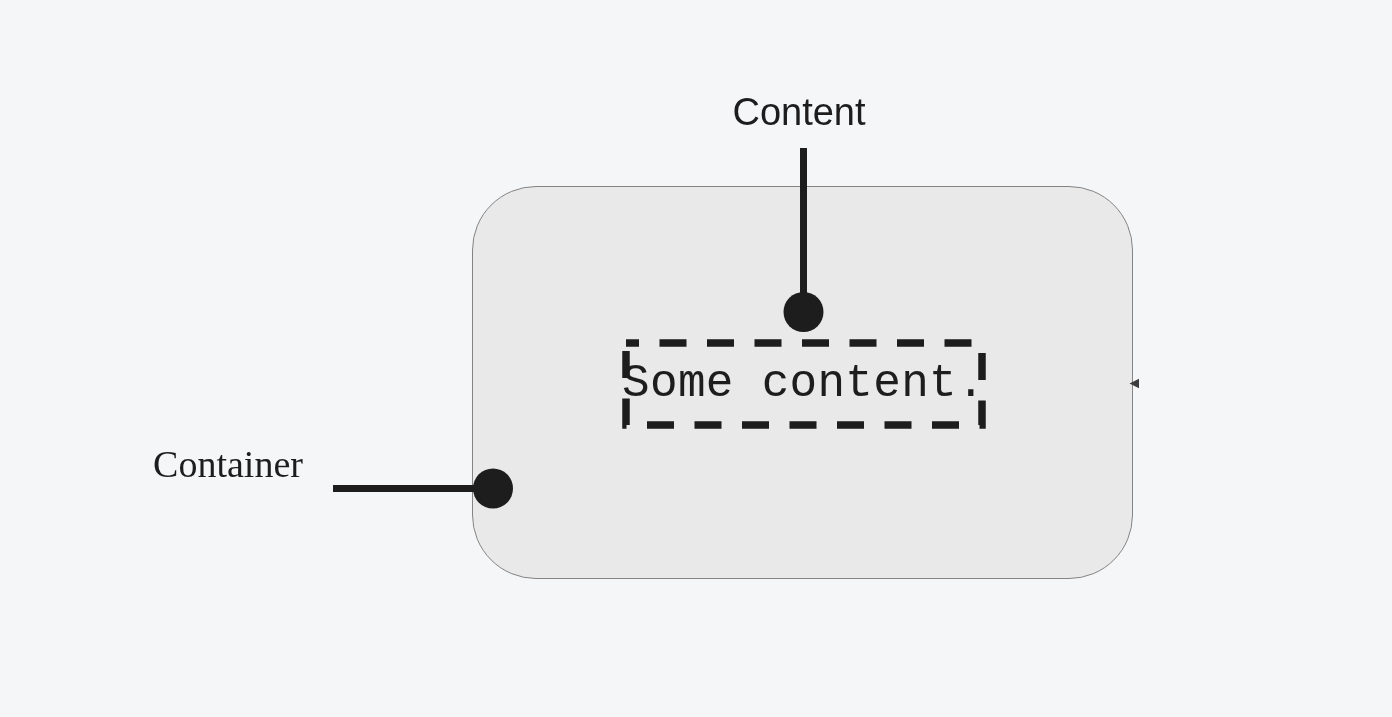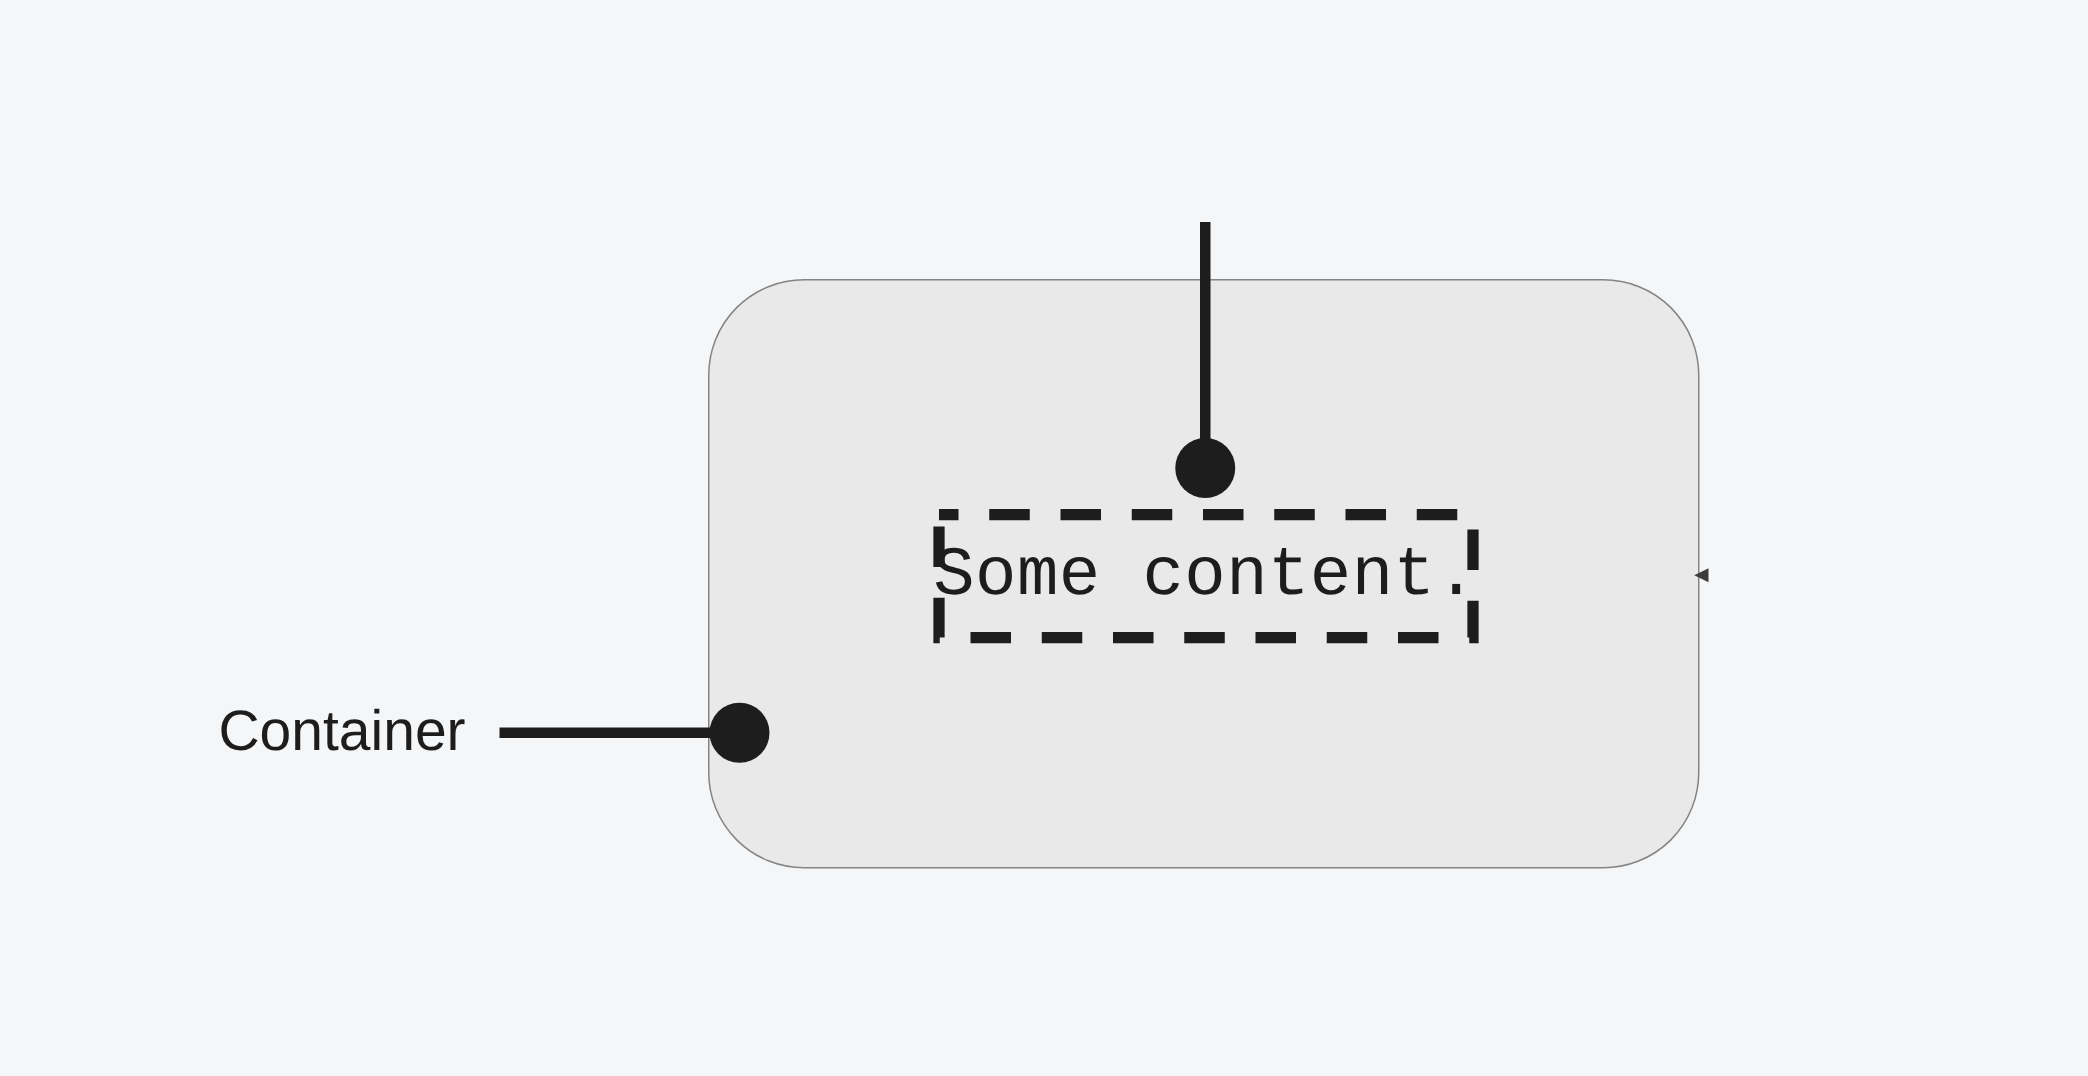--- a/index.html
+++ b/index.html
@@ -73,21 +73,22 @@
     color: var(--ink, #1d1d1d);
     white-space: nowrap;
     line-height: 1;
   }
   .label-content {
     left: 799px;
     top: 112px;
   }
   .label-container {
     left: 228px;
-    top: 488px;
+    top: 464px;
+    font-family: Liberation Serif, serif;
   }
 </style>
 </head>
 <body>
 
 <div class="stage">
 
   <div class="container-box"></div>
 
   <svg class="overlay" viewBox="0 0 1392 717">
@@ -98,16 +99,17 @@
     <line class="connector-line" x1="333" y1="488.5" x2="490" y2="488.5"></line>
     <circle class="connector-dot" cx="493" cy="488.5" r="20"></circle>
 
     <rect class="dashed-outline" x="626" y="343" width="356" height="82"></rect>
 
     <path class="edge-mark" d="M1129.5 383.5 L1139 378.8 L1139 388.2 Z"></path>
   </svg>
 
   <div class="content-text">Some content.</div>
 
+  <div class="label label-content">Content</div>
 
   <div class="label label-container">Container</div>
 
 </div>
 
 </body></html>

